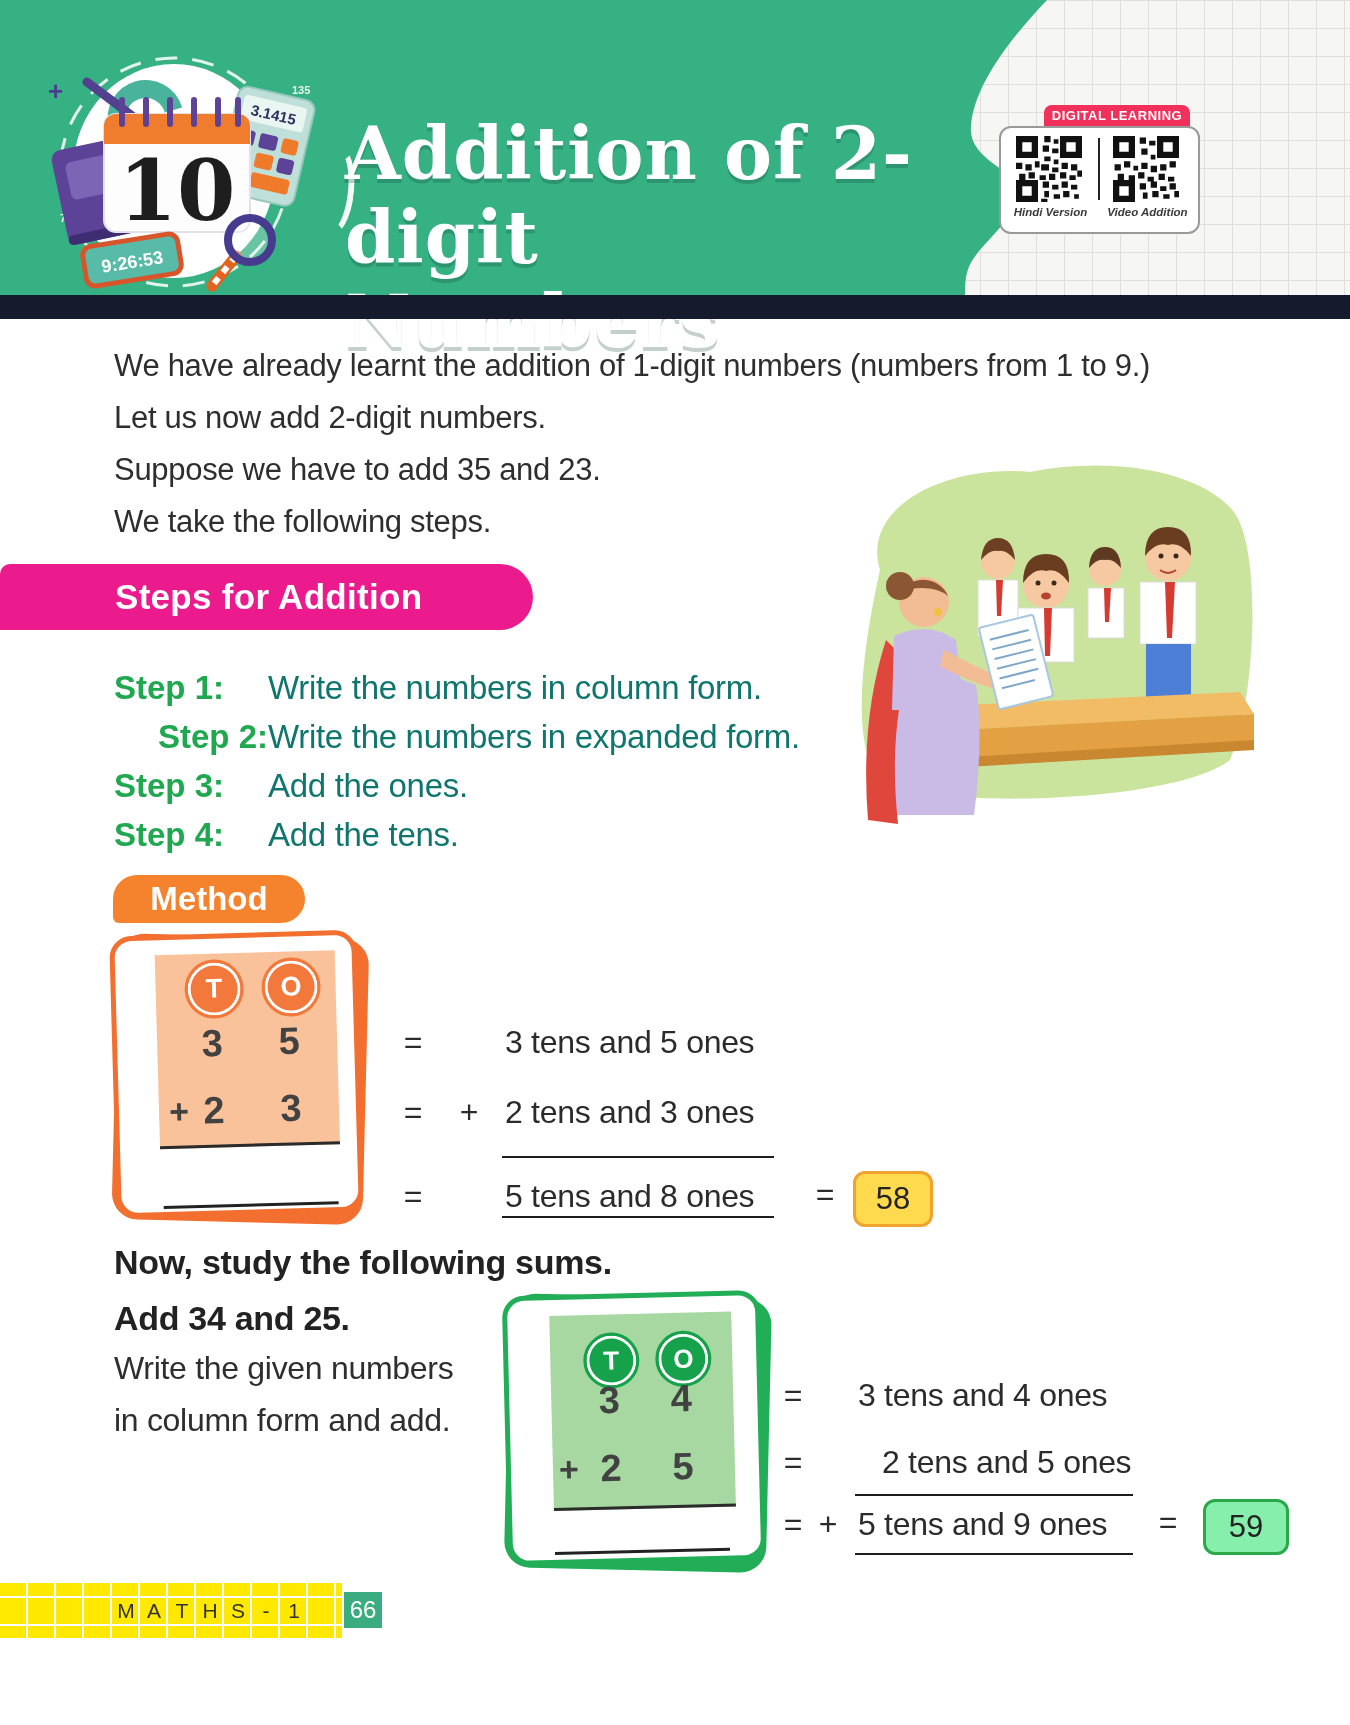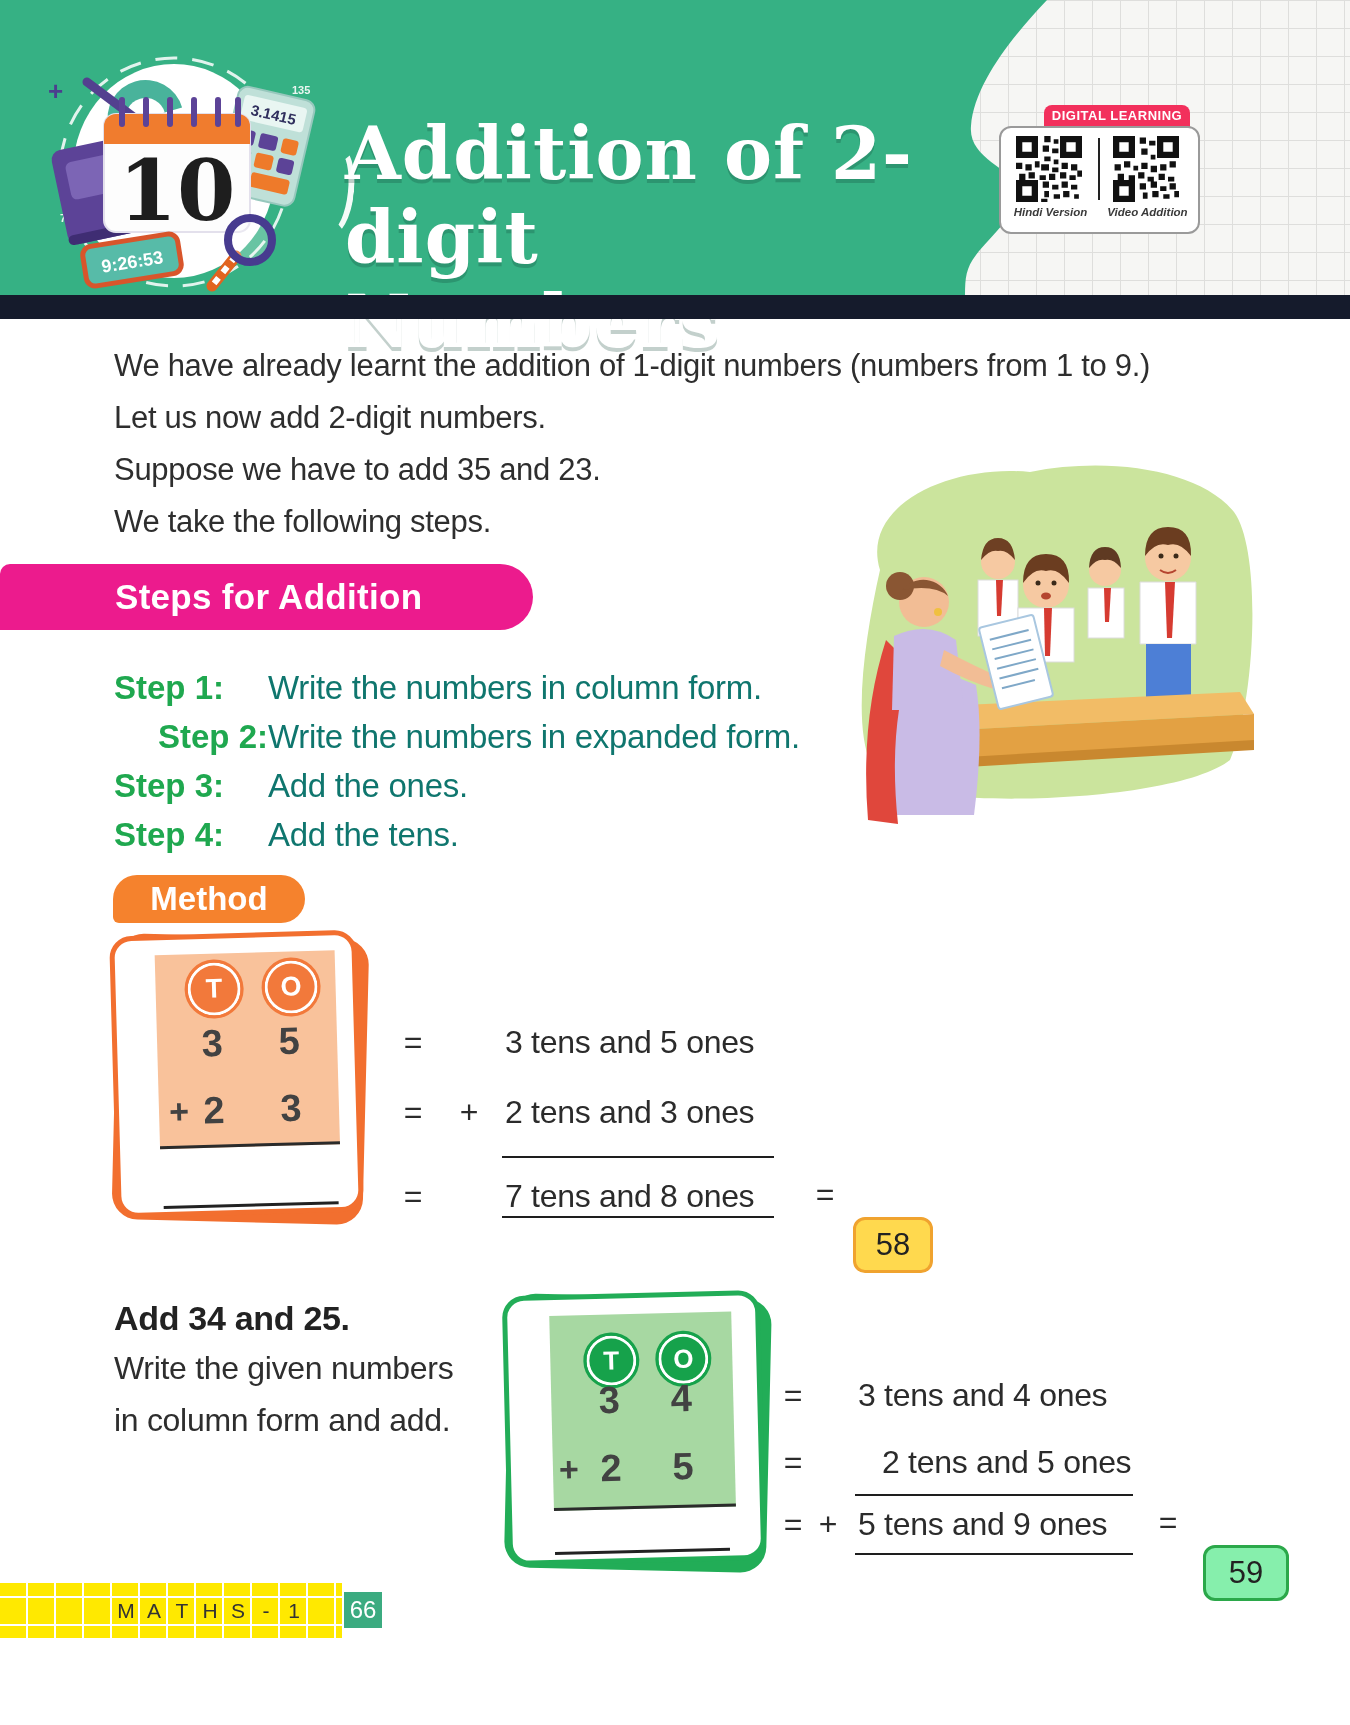--- a/index.html
+++ b/index.html
@@ -70,21 +70,21 @@
   .card-green .inner{position:absolute;left:42px;top:16px;width:182px;height:192px;
                      background:#a7d8a2;border-bottom:3px solid #2b2b2b;}
   .card-green .to-circle{width:50px;height:50px;background:#16a24b;border:3px solid #16a24b;
                          box-shadow:inset 0 0 0 3px #ffffff;font-size:26px;}
 
   
   .eq-sym{position:absolute;transform:translate(-50%,-50%);font-size:32px;color:#2b2b2b;}
   .eq-text{position:absolute;transform:translateY(-50%);font-size:32px;color:#2b2b2b;letter-spacing:-.3px;white-space:nowrap;}
   .hline{position:absolute;height:2px;background:#1e1e1e;}
   .ans-box{position:absolute;display:flex;align-items:center;justify-content:center;
-           font-size:31px;color:#222;border-radius:12px;margin-top:46px;}
+           font-size:31px;color:#222;border-radius:12px;}
   .ans-yellow{background:#ffd94e;border:3px solid #f0a32f;}
   .ans-lime{background:#86efac;border:3px solid #2ba84a;}
 
   .h-bold{position:absolute;left:114px;transform:translateY(-50%);font-size:34px;font-weight:bold;
           color:#222;letter-spacing:-.3px;}
   .note{position:absolute;left:114px;transform:translateY(-50%);font-size:32px;letter-spacing:-.3px;}
 
   
   .f-row{position:absolute;left:0;background-color:#ffe900;
          background-image:repeating-linear-gradient(90deg,transparent 0,transparent 26px,#fff 26px,#fff 28px);}
@@ -311,27 +311,28 @@
   <span class="eq-sym" style="left:413px;top:1042px;">=</span>
   <span class="eq-text" style="left:505px;top:1042px;">3 tens and 5 ones</span>
 
   <span class="eq-sym" style="left:413px;top:1112px;">=</span>
   <span class="eq-sym" style="left:469px;top:1112px;">+</span>
   <span class="eq-text" style="left:505px;top:1112px;">2 tens and 3 ones</span>
 
   <div class="hline" style="left:502px;top:1156px;width:272px;"></div>
 
   <span class="eq-sym" style="left:413px;top:1196px;">=</span>
-  <span class="eq-text" style="left:505px;top:1196px;">7 tens and 8 ones</span>
+  <span class="eq-text" style="left:505px;top:1196px;">5 tens and 8 ones</span>
   <span class="eq-sym" style="left:825px;top:1194px;">=</span>
   <div class="ans-box ans-yellow" style="left:853px;top:1171px;width:74px;height:50px;">
     <span>58</span>
   </div>
   <div class="hline" style="left:502px;top:1216px;width:272px;"></div>
 
+  <div class="h-bold" style="top:1262px;">Now, study the following sums.</div>
   <div class="h-bold" style="top:1318px;">Add 34 and 25.</div>
   <div class="note" style="top:1368px;">Write the given numbers</div>
   <div class="note" style="top:1420px;">in column form and add.</div>
 
   <div class="card card-green" style="left:505px;top:1293px;width:258px;height:270px;">
     <div class="card-back"></div>
     <div class="card-front">
       <div class="inner"></div>
       <div class="to-circle" style="left:75px;top:34px;">
           <span>T</span>

